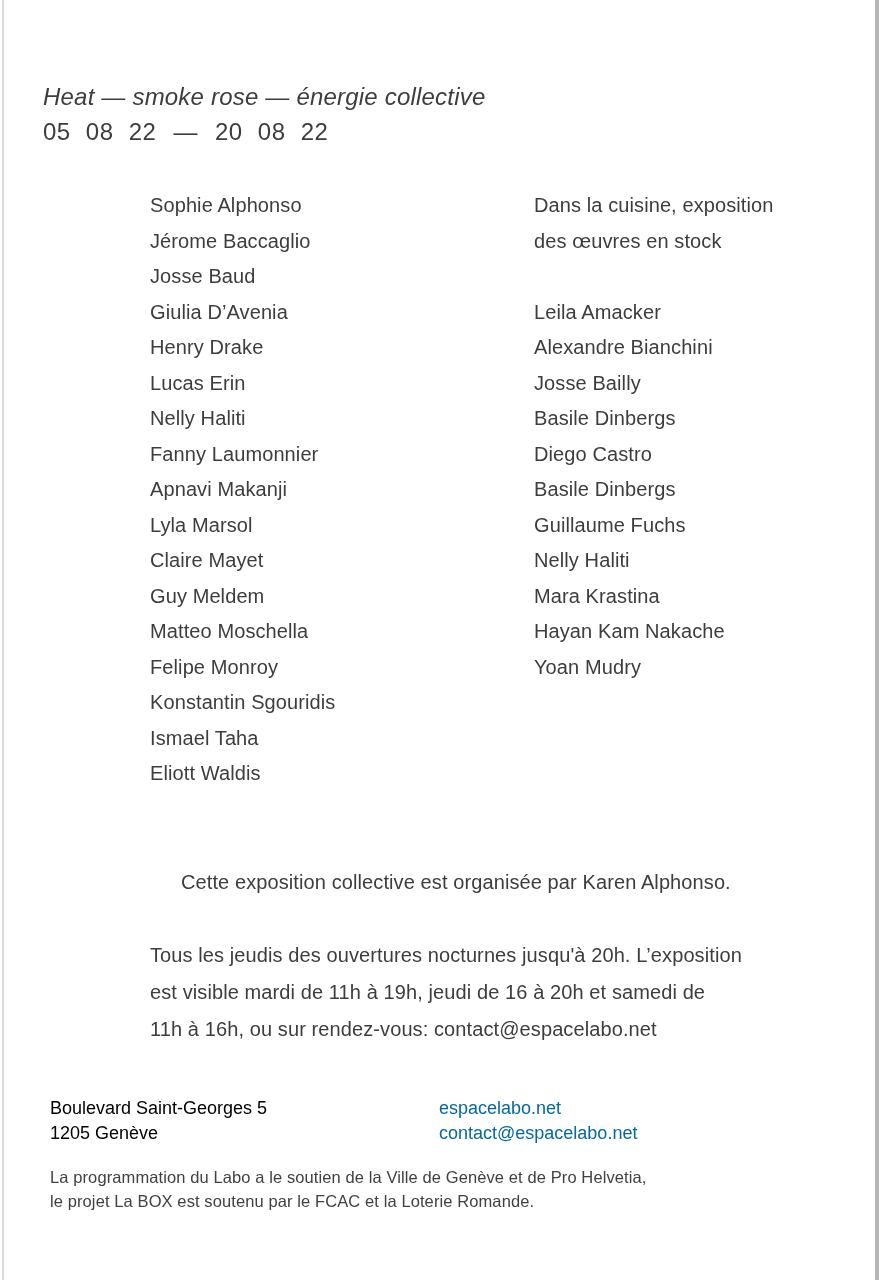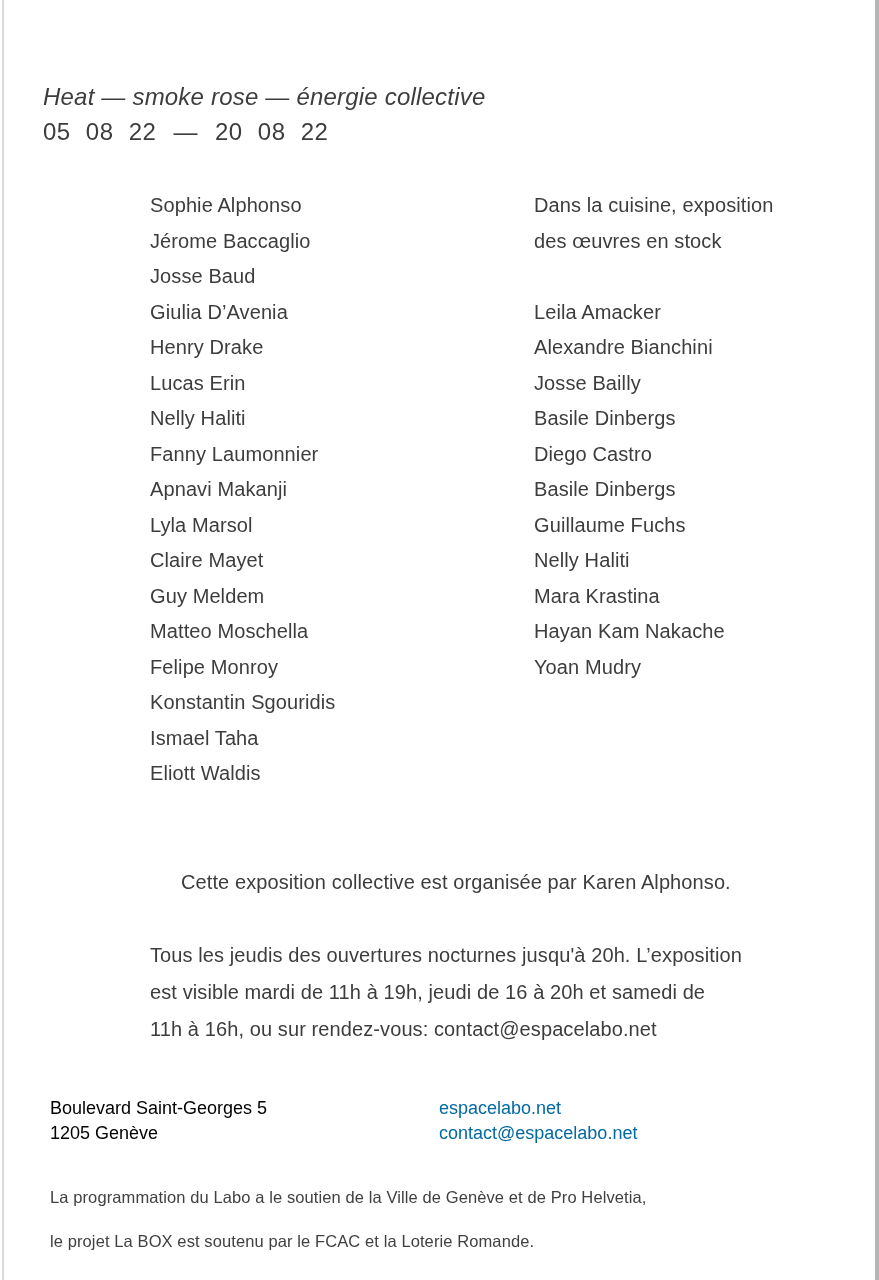--- a/index.html
+++ b/index.html
@@ -103,21 +103,20 @@
   .support {
     position: absolute;
     left: 50px; top: 1166px;
     font-size: 16.5px;
     color: #414143;
   }
   .support .list-row {
     font-size: 16.5px;
     line-height: 23.5px;
     height: 23.5px;
-    margin-top: 20px;
   }
 </style>
 </head>
 <body>
 
 <div class="page">
 
   <div class="edge-left"></div>
   <div class="edge-right"></div>
 

